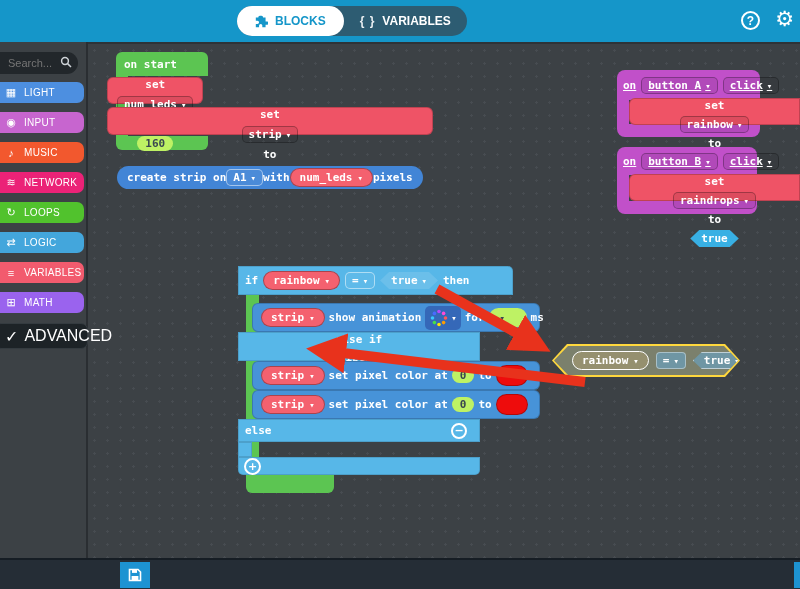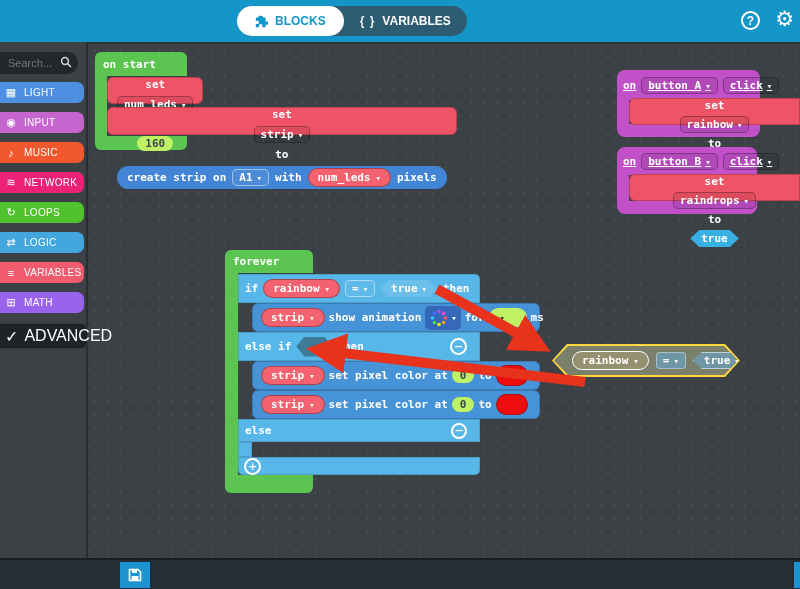--- a/index.html
+++ b/index.html
@@ -24,40 +24,40 @@
   .cat{left:-6px;width:90px;height:21px;border-radius:7px;display:flex;align-items:center;gap:6px;
     padding-left:10px;box-sizing:border-box;color:#fff;cursor:pointer;}
   .cat .ic{width:14px;text-align:center;font-size:11px;}
   .cat .lb{font-weight:400;font-size:10px;letter-spacing:.3px;}
   .advanced{left:-6px;top:281px;width:94px;height:26px;background:#1d2327;border:1px solid #343b40;
     border-radius:7px;display:flex;align-items:center;gap:6px;padding-left:10px;box-sizing:border-box;color:#fff;cursor:pointer;}
   
   .ws{left:88px;top:42px;width:712px;height:516px;overflow:hidden;background:#3c4145;
     background-image:radial-gradient(#474c51 1px,transparent 1.3px);background-size:13px 13px;border-top:2px solid #2e3337;box-sizing:border-box;}
   .bt{font:700 11px "DejaVu Sans Mono",monospace;color:#fff;white-space:nowrap;}
-  .grn{background:#5cc552;}
+  .grn{background:#5cc552;margin-left:21px;}
   .redrow{background:#ef5366;border:1px solid rgba(0,0,0,.2);border-radius:6px;box-sizing:border-box;
     display:flex;align-items:center;gap:5px;padding:0 9px;flex-direction:column;}
   .purp{background:#c150c9;text-decoration:underline;}
   .lblue{background:#57b7e8;border:1px solid rgba(0,0,0,.12);box-sizing:border-box;}
   .mblue{background:#4793d8;border:1px solid rgba(0,0,0,.18);border-radius:6px;box-sizing:border-box;
     display:flex;align-items:center;gap:4px;padding:0 8px;}
   .rowflex{display:flex;align-items:center;gap:5px;padding:0 6px;box-sizing:border-box;}
   .dd{display:inline-flex;align-items:center;gap:4px;border:1px solid rgba(0,0,0,.28);background:rgba(0,0,0,.08);
     border-radius:5px;padding:1px 6px;cursor:pointer;}
   .dd.lt{border-color:rgba(255,255,255,.5);background:rgba(255,255,255,.05);}
   .caret::before{content:"▾";font-size:9px;}
   .pov{background:#f4616f;border:1px solid rgba(0,0,0,.3);border-radius:999px;padding:2px 9px;
     display:inline-flex;align-items:center;gap:5px;cursor:pointer;}
   .wov{background:#bef264;color:#3a4750;border-radius:999px;padding:1px 8px;display:inline-flex;align-items:center;gap:3px;cursor:pointer;}
   .wov .caret::before{color:#3a4750;}
   .hex{clip-path:polygon(9px 0,calc(100% - 9px) 0,100% 50%,calc(100% - 9px) 100%,9px 100%,0 50%);
     display:inline-flex;align-items:center;justify-content:center;gap:4px;padding:2px 11px;cursor:pointer;}
   .cyhex{background:#38b0e4;}
-  .bluesub{background:#4285d6;border-radius:13px;display:inline-flex;align-items:center;gap:6px;padding:2px 10px;justify-content:space-between;}
+  .bluesub{background:#4285d6;border-radius:13px;display:inline-flex;align-items:center;padding:2px 10px;justify-content:space-between;}
   .circ{width:17px;height:17px;border:2px solid #fff;border-radius:50%;color:#fff;box-sizing:border-box;
     display:flex;align-items:center;justify-content:center;font:700 11px "DejaVu Sans",sans-serif;line-height:1;cursor:pointer;}
   .animdd{background:#3568b8;border-radius:5px;display:inline-flex;align-items:center;gap:2px;padding:2px 4px;cursor:pointer;}
   .swatch{width:32px;height:21px;border-radius:999px;background:#ee0c0c;border:1px solid rgba(0,0,0,.25);box-sizing:border-box;cursor:pointer;}
   .phex{width:36px;height:20px;background:#3e7b96;clip-path:polygon(8px 0,calc(100% - 8px) 0,100% 50%,calc(100% - 8px) 100%,8px 100%,0 50%);}
   
   .floatblk{left:464px;top:300px;width:188px;height:33px;cursor:grab;}
   .hexo{position:absolute;inset:0;background:#ffd83d;clip-path:polygon(0 50%,15px 0,calc(100% - 15px) 0,100% 50%,calc(100% - 15px) 100%,15px 100%);}
   .hexi{position:absolute;inset:2px;background:#7b806c;clip-path:polygon(0 50%,14px 0,calc(100% - 14px) 0,100% 50%,calc(100% - 14px) 100%,14px 100%);
     display:flex;align-items:center;gap:7px;padding:0 18px;box-sizing:border-box;}
@@ -229,27 +229,24 @@
     <span class="dd">
       <span>raindrops</span>
         <span class="caret"></span>
       </span>
     <span>to</span>
     <span class="hex cyhex" style="background: rgb(56, 176, 228);">
       <span>true</span>
       </span>
   </div>
 
-  <div class="p grn bt" style="left: 137px; top: 206px; width: 88px; height: 23px; border-radius: 6px 6px 0px 0px; display: flex; align-items: center; padding-left: 8px; box-sizing: border-box; background: rgb(92, 197, 82);">
-    <span>forever</span>
-    </div>
   <div class="p grn" style="left:137px;top:229px;width:13px;height:202px"></div>
   <div class="p grn" style="left:137px;top:431px;width:88px;height:18px;border-radius:0 0 6px 6px"></div>
 
-  <div class="p lblue bt rowflex" style="left: 150px; top: 230px; width: 242px; height: 29px; border-radius: 0px 5px 0px 0px; background: rgb(87, 183, 232);">
+  <div class="p lblue bt rowflex" style="left: 150px; top: 222px; width: 275px; height: 29px; border-radius: 0px 5px 0px 0px; background: rgb(87, 183, 232);">
     <span>if</span>
     <span class="pov" style="background: rgb(244, 97, 111);">
       <span>rainbow</span>
         <span class="caret"></span>
       </span>
     <span class="dd lt">
       <span>=</span>
         <span class="caret"></span>
       </span>
     <span class="hex" style="background:rgba(255,255,255,.12);border:0">
@@ -279,21 +276,21 @@
         <span class="caret"></span>
       </span>
     <span>for</span>
     <span class="wov" style="min-width:22px;height:17px">
       <span></span>
         <span class="caret"></span>
       </span>
     <span>ms</span>
   </div>
 
-  <div class="p lblue bt rowflex" style="left: 150px; top: 288px; width: 242px; height: 29px; background: rgb(87, 183, 232);">
+  <div class="p lblue bt rowflex" style="left: 150px; top: 288px; width: 242px; height: 29px; background: rgb(87, 183, 232); flex-direction: column;">
     <span>else if</span>
     <span class="phex"></span>
     <span>then</span>
     <span class="circ" style="margin-left:auto;margin-right:6px">
       <span>−</span>
       </span>
   </div>
 
   <div class="p mblue bt" style="left: 164px; top: 317px; width: 288px; height: 29px; background: rgb(71, 147, 216);">
     <span class="pov" style="background: rgb(244, 97, 111);">

